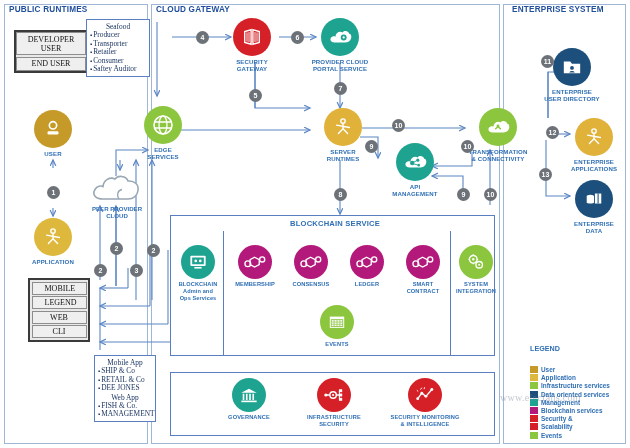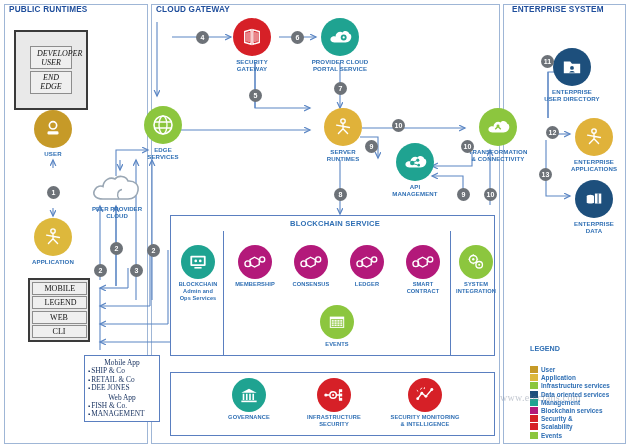--- a/index.html
+++ b/index.html
@@ -83,22 +83,21 @@
     font-family: "Liberation Serif", serif;
     font-size: 8px; text-align: center; color: #111;
     padding: 1px 12px; margin-bottom: 1.5px;
   }
   .stack .row:last-child { margin-bottom: 0; }
 
   .userbox {
     position: absolute;
     border: 2px solid #3a3a3a;
     background: #e9e9e9;
-    padding: 14px;
-    font-style: italic;
+    padding: 0;
   }
   .userbox .row {
     border: 1px solid #8d8d8d; background: #efefef;
     font-family: "Liberation Serif", serif;
     font-size: 8px; text-align: center; color: #111;
     padding: 1.5px 6px;
   }
   .userbox .row.first { margin-bottom: 1.5px; }
 
   
@@ -202,23 +201,33 @@
       <path d="M255,62 L255,108"></path>
       <path d="M548,72 L548,118"></path>
     </g>
   </svg>
 
   <div class="userbox" style="left:14px; top:30px; width:74px;">
     <div class="row first">
       <span>DEVELOPER</span><br>
       <span>USER</span>
     </div>
-    <div class="row">END EDGE</div>
-  </div>
-
+    <div class="row">END USER</div>
+  </div>
+
+  <div class="listbox" style="left:86px; top:19px; width:64px;">
+    <div class="hd">Seafood</div>
+    <ul>
+      <li>Producer</li>
+      <li>Transporter</li>
+      <li>Retailer</li>
+      <li>Consumer</li>
+      <li>Saftey Auditor</li>
+    </ul>
+  </div>
 
   <div class="node" style="left:16px; top:110px;">
     <div class="disc" style="background:#c69a28;">
       <svg width="22" height="22" viewBox="0 0 24 24">
         <circle cx="12" cy="8" r="4" fill="none" stroke="#fff" stroke-width="1.8"></circle>
         <rect x="6" y="14.5" width="12" height="3.6" rx="1.4" fill="#fff"></rect>
       </svg>
     </div>
     <div class="cap">USER</div>
   </div>
@@ -258,21 +267,21 @@
     </div>
   </div>
 
   <div class="stack" style="left:28px; top:278px; width:62px;">
     <div class="row">MOBILE</div>
     <div class="row">LEGEND</div>
     <div class="row">WEB</div>
     <div class="row">CLI</div>
   </div>
 
-  <div class="listbox" style="left:84px; top:355px; width:76px;">
+  <div class="listbox" style="left:94px; top:355px; width:62px;">
     <div class="hd">Mobile App</div>
     <ul>
       <li>SHIP &amp; Co</li>
       <li>RETAIL &amp; Co</li>
       <li>DEE JONES</li>
     </ul>
     <div class="hd">Web App</div>
     <ul>
       <li>FISH &amp; Co.</li>
       <li>MANAGEMENT</li>

